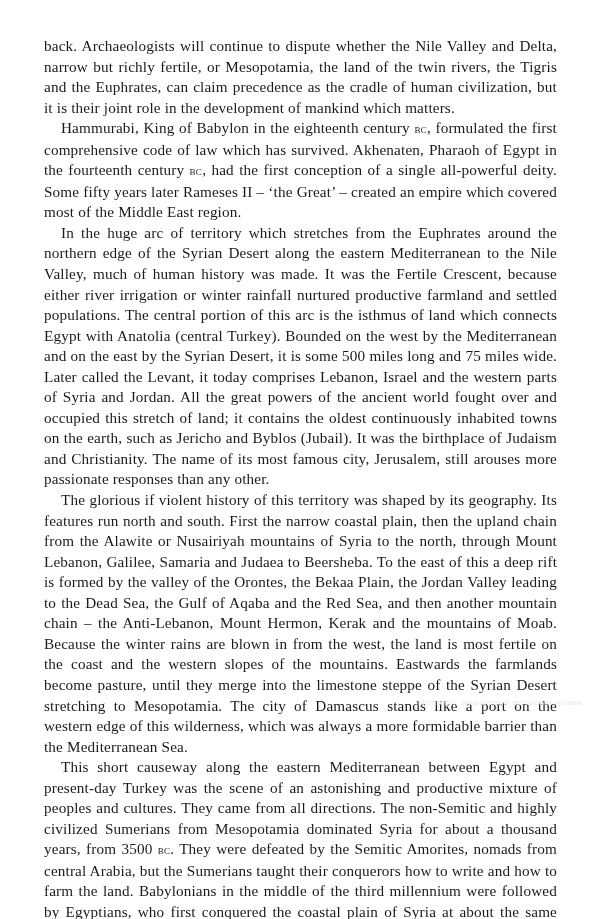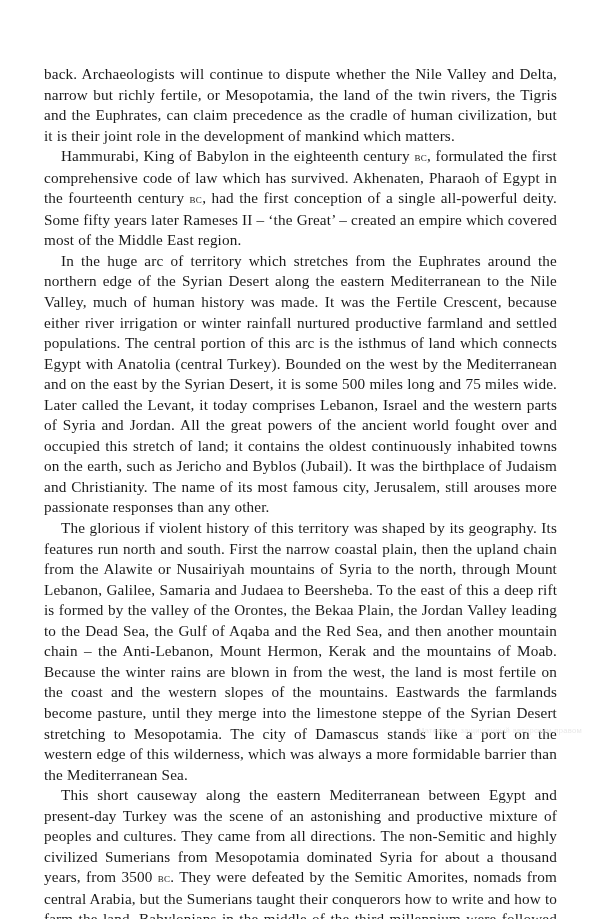--- a/index.html
+++ b/index.html
@@ -14,21 +14,20 @@
     overflow: hidden;
     font-family: "Liberation Serif", "DejaVu Serif", serif;
     color: #1a1a1a;
   }
   #page {
     position: absolute;
     left: 0; top: 0;
     width: 600px;
     height: 720px;
     background: #ffffff;
-    margin-top: 28px;
   }
   #textblock {
     position: absolute;
     left: 44px;
     top: 36px;
     width: 513px;
   }
   p.para {
     margin: 0;
     padding: 0;

